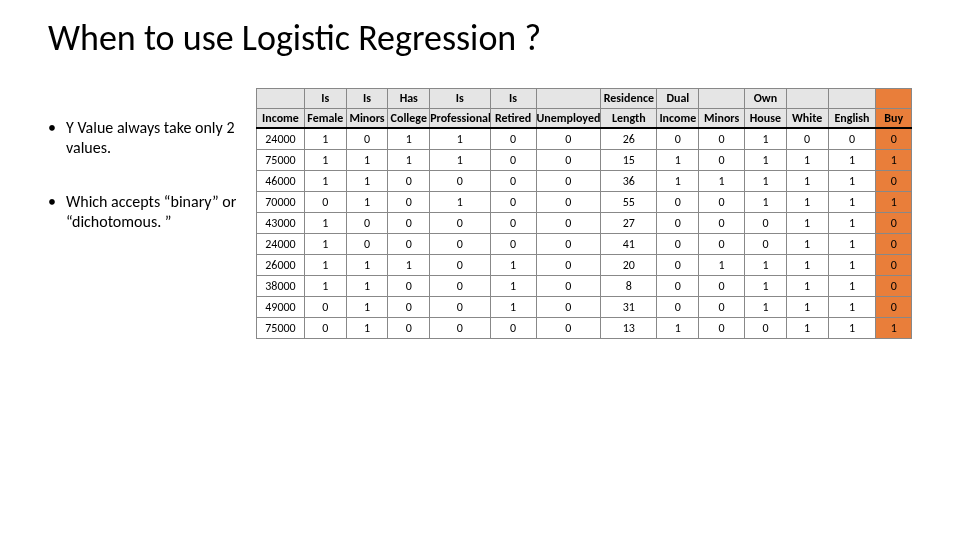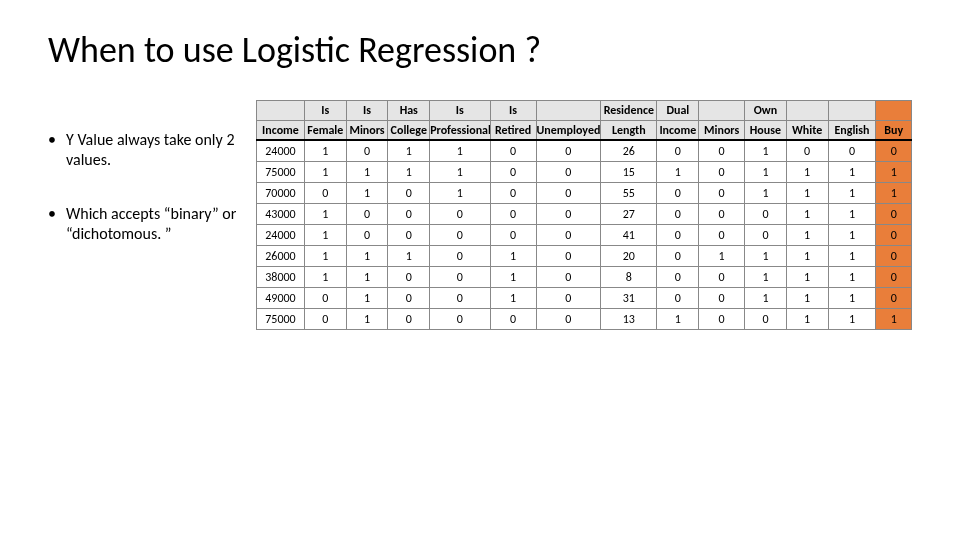--- a/index.html
+++ b/index.html
@@ -1,16 +1,16 @@
 <!DOCTYPE html>
 <html><head>
 <meta charset="utf-8">
 <style>
   html,body{margin:0;padding:0;width:960px;height:540px;background:#fff;font-family:"Calibri","Segoe UI",Arial,sans-serif;color:#000}
-  .slide{position:relative;width:960px;height:540px;box-sizing:border-box;padding:28px 48px}
+  .slide{position:relative;width:960px;height:540px;box-sizing:border-box;padding:16px 48px}
   .title{font-size:36px;font-weight:400;margin:0 0 28px 0}
   .body-row{display:flex;flex-direction:row;align-items:flex-start}
   .bullets{width:200px;font-size:16px;line-height:1.25;padding-right:8px}
   .bullets li{margin-bottom:34px;list-style:none;position:relative;padding-left:18px}
   .bullets li::before{content:"•";position:absolute;left:0;top:0}
   .bullets ul{padding:0;margin:30px 0 0 0}
   .table-wrap{flex:1}
   table{border-collapse:collapse;font-size:12px;width:100%;table-layout:fixed;font-family:"Calibri","Segoe UI",Arial,sans-serif}
   th,td{border:1px solid #888;text-align:center;padding:3px 0;white-space:nowrap;overflow:hidden}
   thead tr:first-child th{border-top:1px solid #888}
@@ -126,20 +126,36 @@
               <td>0</td>
               <td>15</td>
               <td>1</td>
               <td>0</td>
               <td>1</td>
               <td>1</td>
               <td>1</td>
               <td>1</td>
             </tr>
             <tr>
+              <td>46000</td>
+              <td>1</td>
+              <td>1</td>
+              <td>0</td>
+              <td>0</td>
+              <td>0</td>
+              <td>0</td>
+              <td>36</td>
+              <td>1</td>
+              <td>1</td>
+              <td>1</td>
+              <td>1</td>
+              <td>1</td>
+              <td>0</td>
+            </tr>
+            <tr>
               <td>70000</td>
               <td>0</td>
               <td>1</td>
               <td>0</td>
               <td>1</td>
               <td>0</td>
               <td>0</td>
               <td>55</td>
               <td>0</td>
               <td>0</td>

